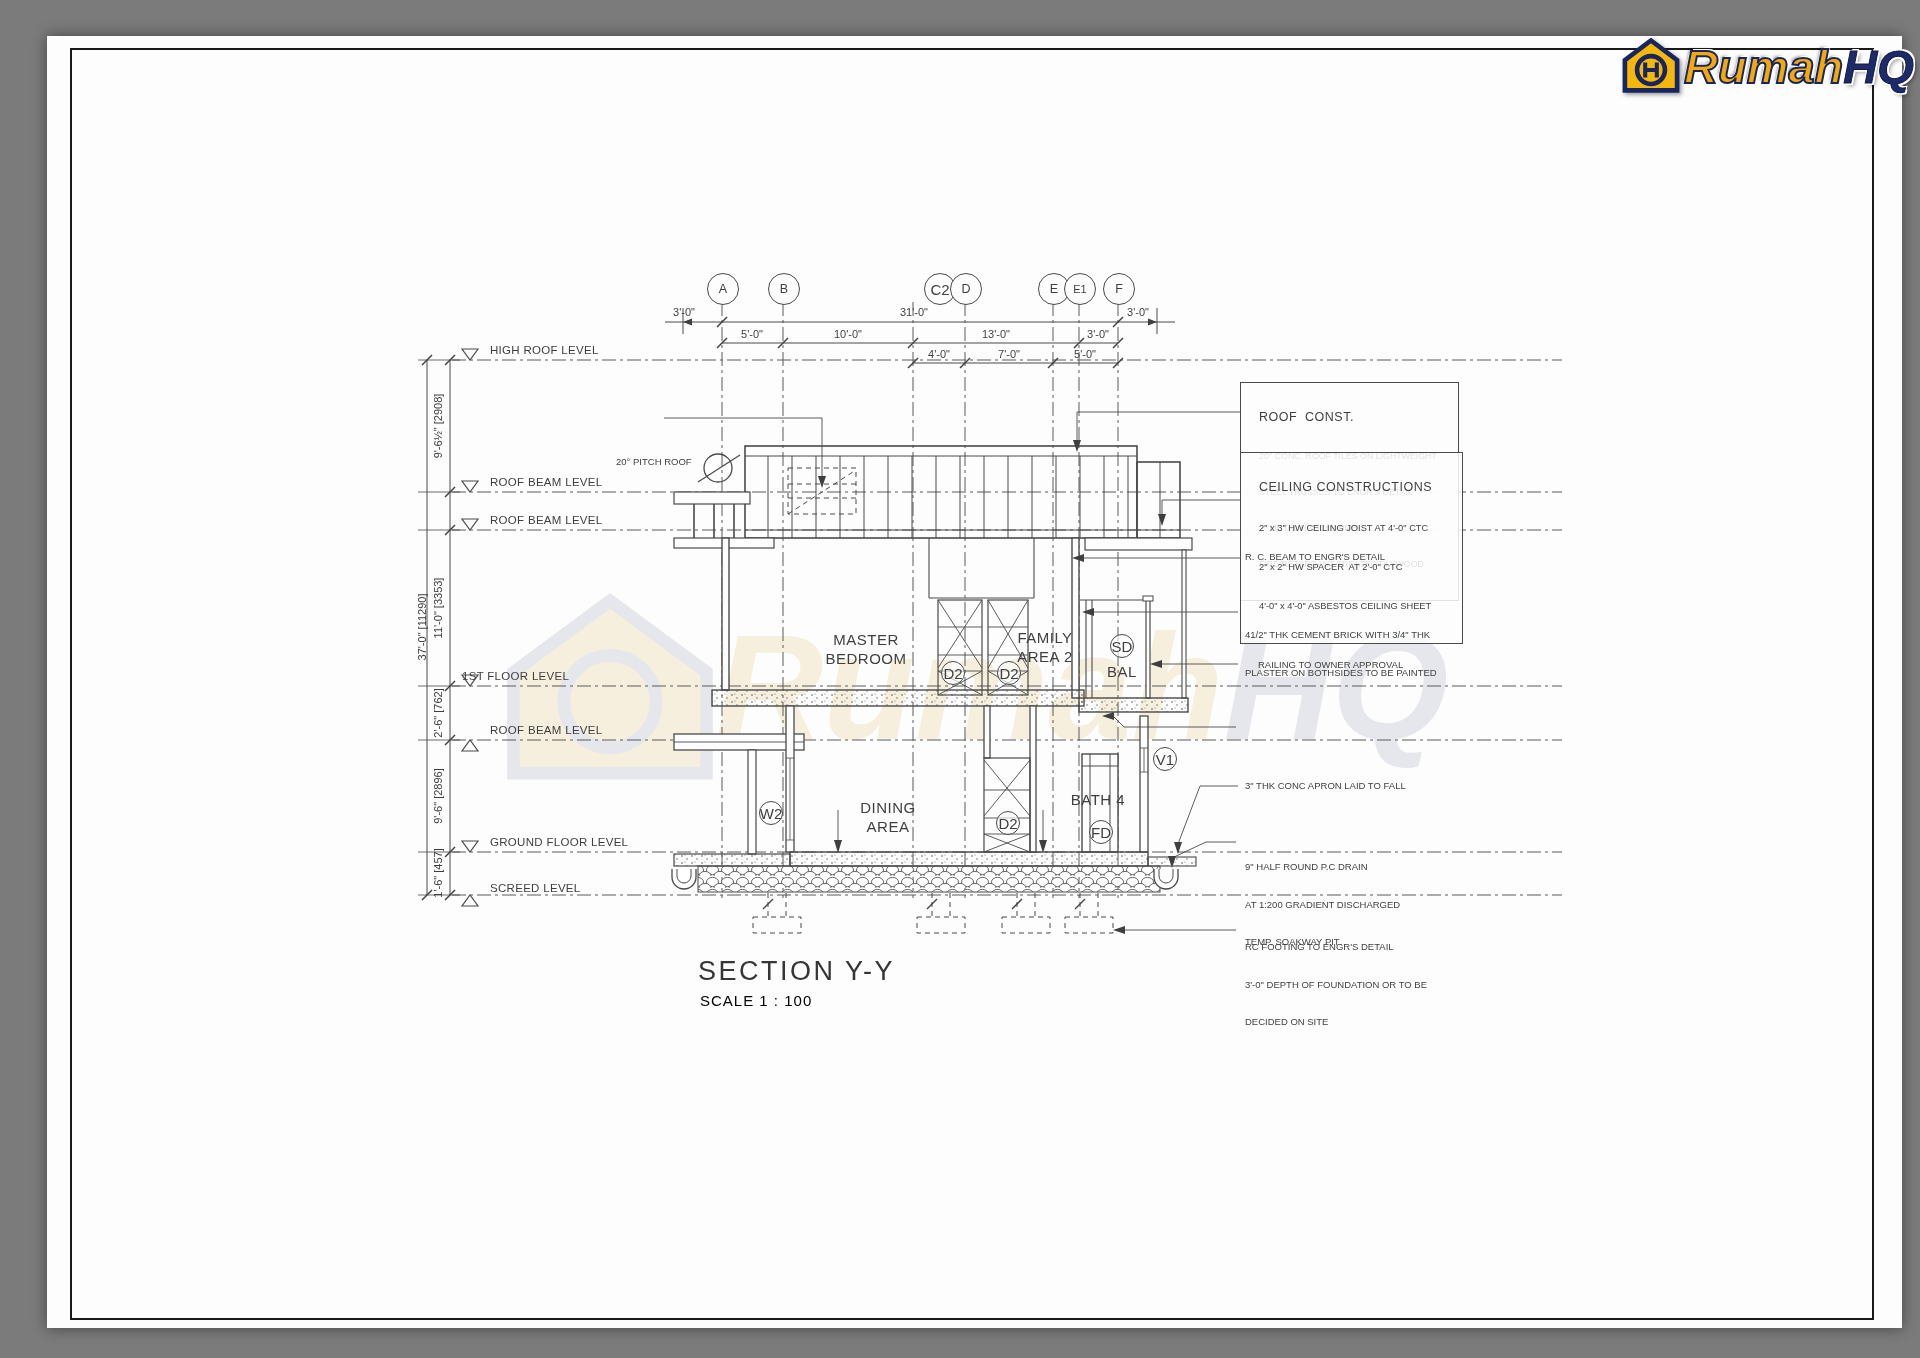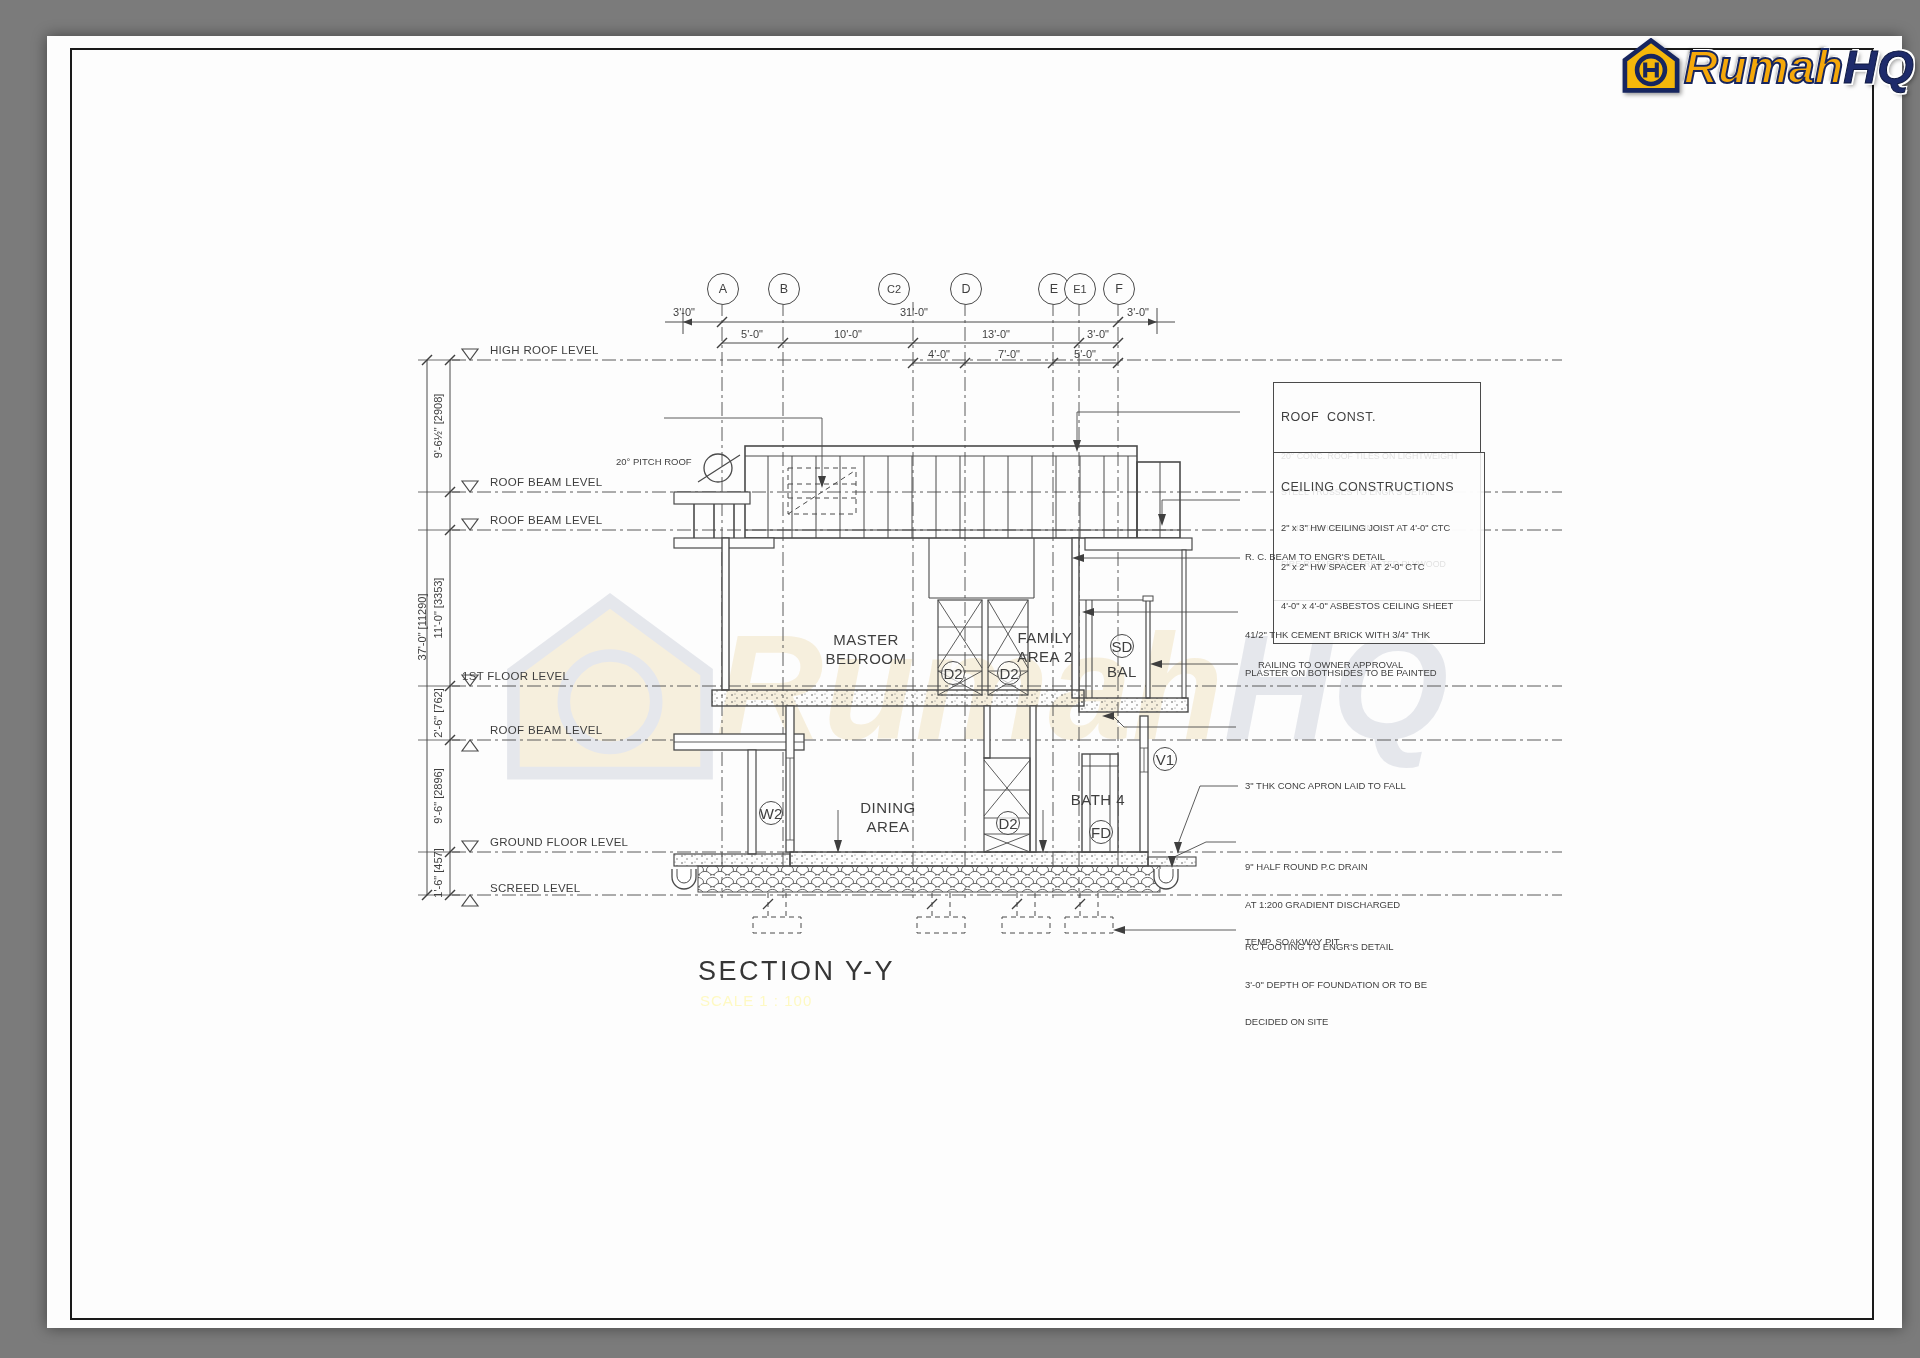--- a/index.html
+++ b/index.html
@@ -4,35 +4,35 @@
 <style>
   html,body{margin:0;padding:0;background:#7b7b7b;}
   .stage{position:relative;width:1920px;height:1358px;background:#7b7b7b;overflow:hidden;
          font-family:"Liberation Sans",sans-serif;}
   .sheet{position:absolute;left:47px;top:36px;width:1855px;height:1292px;background:#fdfdfd;
          box-shadow:0 0 14px rgba(0,0,0,.45);}
   .frame{position:absolute;left:70px;top:48px;width:1800px;height:1268px;border:2.5px solid #1a1a1a;}
   .draw{position:absolute;left:0;top:0;z-index:2;}
   .t{position:absolute;color:#3f3f3f;z-index:3;}
   .note{font-size:9.5px;line-height:12.5px;white-space:pre;}
-  .boxnote{border:1.2px solid #4a4a4a;background:rgba(253,253,253,.85);padding:3px 7px 5px 7px;margin-left:33px;}
+  .boxnote{border:1.2px solid #4a4a4a;background:rgba(253,253,253,.85);padding:3px 7px 5px 18px;}
   .boxtitle{font-size:12.5px;letter-spacing:.5px;margin-bottom:2px;}
   .dim{font-size:11px;white-space:nowrap;text-align:center;}
   .lvl{font-size:11.5px;letter-spacing:.3px;white-space:nowrap;}
   .room{font-size:15px;line-height:19px;letter-spacing:.5px;text-align:center;white-space:pre-line;}
   .vdim{position:absolute;width:150px;height:14px;display:flex;align-items:center;justify-content:center;
         transform:rotate(-90deg);font-size:11px;white-space:nowrap;color:#3f3f3f;z-index:3;}
   .bubble{position:absolute;width:30px;height:30px;border:1.4px solid #4a4a4a;border-radius:50%;
           display:flex;align-items:center;justify-content:center;font-size:12.5px;color:#3f3f3f;
           background:#fdfdfd;z-index:3;}
   .tag{position:absolute;width:22px;height:22px;border:1.2px solid #4a4a4a;border-radius:50%;
        display:flex;align-items:center;justify-content:center;font-size:15px;color:#3f3f3f;
        background:rgba(253,253,253,.65);z-index:3;}
   .title1{font-size:27px;letter-spacing:2.5px;color:#363636;}
-  .title2{font-size:15px;letter-spacing:1px;color:#fef9c3;}
+  .title2{font-size:15px;letter-spacing:1px;color:#000000;}
   .logo{position:absolute;left:1622px;top:38px;display:flex;align-items:center;z-index:5;
         font-style:italic;font-weight:bold;}
   .logo .w1{font-size:47px;color:#f5a80a;-webkit-text-stroke:2px #17265f;
             text-shadow:2px 2px 0 #fff,-2px 2px 0 #fff,2px -2px 0 #fff,-2px -2px 3px rgba(0,0,0,.35);}
   .logo .w2{font-size:47px;color:#1e2b6b;-webkit-text-stroke:1px #0e1840;
             text-shadow:2px 2px 0 #fff,-2px 2px 0 #fff,2px -2px 0 #fff,3px 3px 4px rgba(0,0,0,.4);}
   .wm{position:absolute;left:505px;top:592px;display:flex;align-items:center;z-index:1;
       font-style:italic;font-weight:bold;opacity:.16;}
   .wm .w1{font-size:150px;color:#d8a93c;}
   .wm .w2{font-size:150px;color:#6e7a99;}
@@ -324,21 +324,21 @@
       <polygon points="1174,842 1182,842 1178,854"></polygon>
       <polygon points="1168,856 1176,856 1172,868"></polygon>
       <polygon points="1113,930 1125,926 1125,934"></polygon>
       <polygon points="834,840 842,840 838,853"></polygon>
       <polygon points="1039,840 1047,840 1043,853"></polygon>
     </g>
   </svg>
 
   <div class="bubble" style="left:707px;top:273px">A</div>
   <div class="bubble" style="left:768px;top:273px">B</div>
-  <div class="bubble" style="left:878px;top:273px;font-size:11px">C2</div>
+  <div class="bubble" style="left:924px;top:273px;font-size:15px">C2</div>
   <div class="bubble" style="left:950px;top:273px">D</div>
   <div class="bubble" style="left:1038px;top:273px">E</div>
   <div class="bubble" style="left:1064px;top:273px;font-size:11px">E1</div>
   <div class="bubble" style="left:1103px;top:273px">F</div>
 
   <div class="t dim" style="left:664px;top:306px;width:40px">3'-0"</div>
   <div class="t dim" style="left:888px;top:306px;width:52px">31'-0"</div>
   <div class="t dim" style="left:1118px;top:306px;width:40px">3'-0"</div>
   <div class="t dim" style="left:727px;top:328px;width:50px">5'-0"</div>
   <div class="t dim" style="left:820px;top:328px;width:56px">10'-0"</div>

